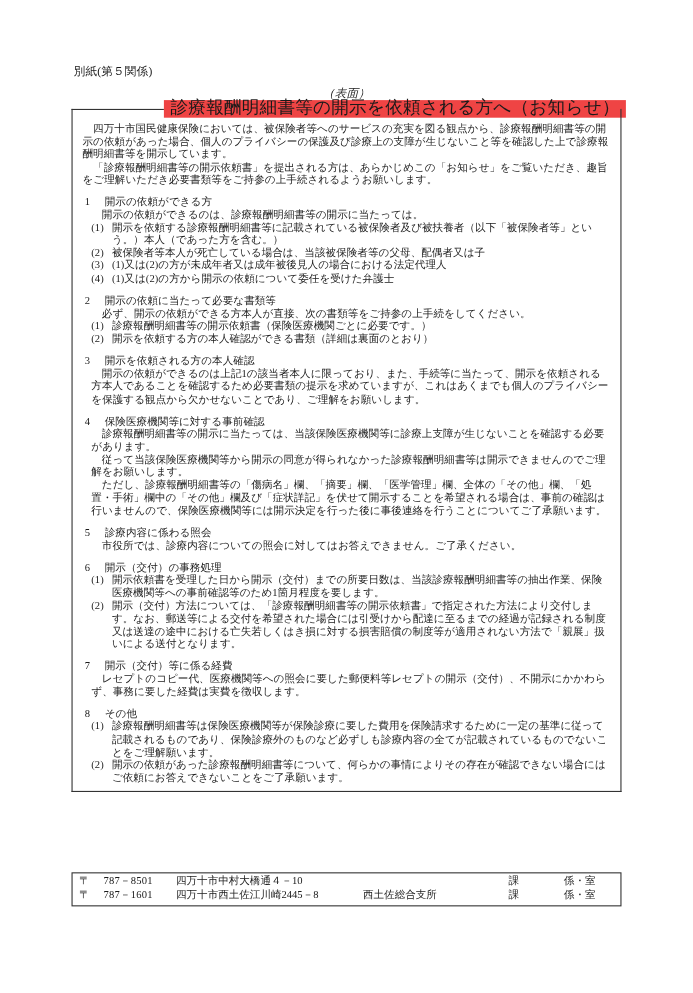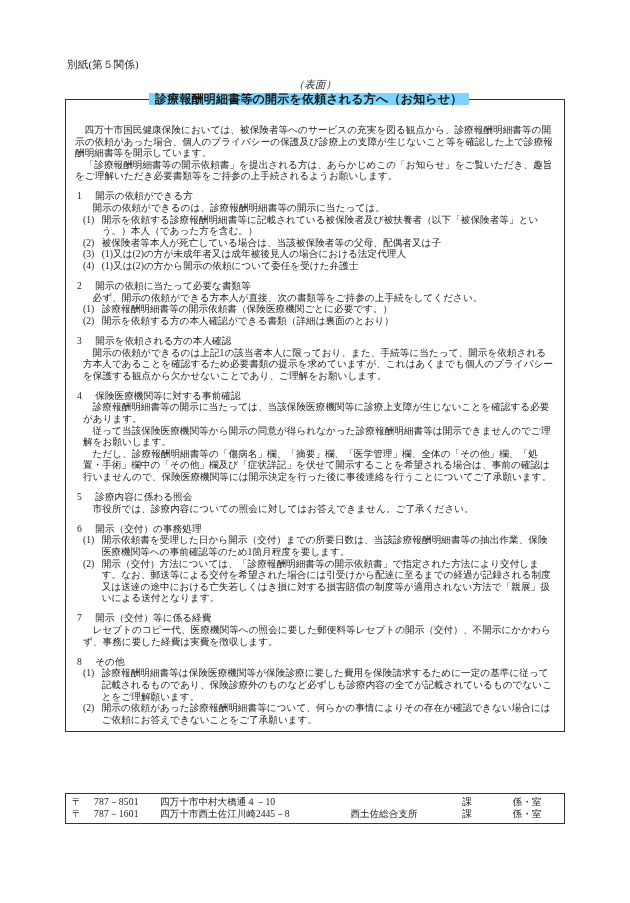--- a/index.html
+++ b/index.html
@@ -68,44 +68,43 @@
   .rule {
     flex: 0 0 auto;
     height: 1px;
     background: #333333;
   }
   .rule-left { width: 84px; }
   .rule-right { flex: 1 1 auto; }
   .legend {
     flex: 0 0 auto;
     padding: 0 6px;
-    font-size: 12px;
+    font-size: 16px;
     line-height: 1;
     white-space: nowrap;
-    background: #7dd3fc;
+    background: #ef4444;
     letter-spacing: 0.2px;
-    font-weight: bold;
   }
 
   
   .body-text {
     font-size: 9.6px;
     line-height: 11.6px;
     letter-spacing: 0.05px;
   }
   p.para {
     margin: 0;
     text-indent: 1em;
     white-space: normal;
   }
   .sec {
     margin-top: 8.5px;
   }
   .sec:first-child {
-    margin-top: 16px;
+    margin-top: 4px;
   }
   .sec-title {
     margin: 0;
     text-indent: 0;
     padding-left: 2px;
   }
   .sec-title .num {
     display: inline-block;
     width: 1.9em;
   }
@@ -146,21 +145,21 @@
     line-height: 11.8px;
   }
   table.addr td {
     padding: 0;
     white-space: nowrap;
     vertical-align: baseline;
   }
   td.c-mark { width: 22px; text-align: left; }
   td.c-zip  { width: 66px; text-align: left; letter-spacing: 0.2px; margin-top: 20px; }
   td.c-addr { text-align: left; }
-  td.c-branch { width: 108px; text-align: center; }
+  td.c-branch { width: 108px; text-align: left; }
   td.c-dept { width: 58px; text-align: center; }
   td.c-sect { width: 62px; text-align: center; }
 </style>
 </head>
 <body>
 
 <div class="page">
 
   <div class="doc-ref">別紙(第５関係)</div>
 

